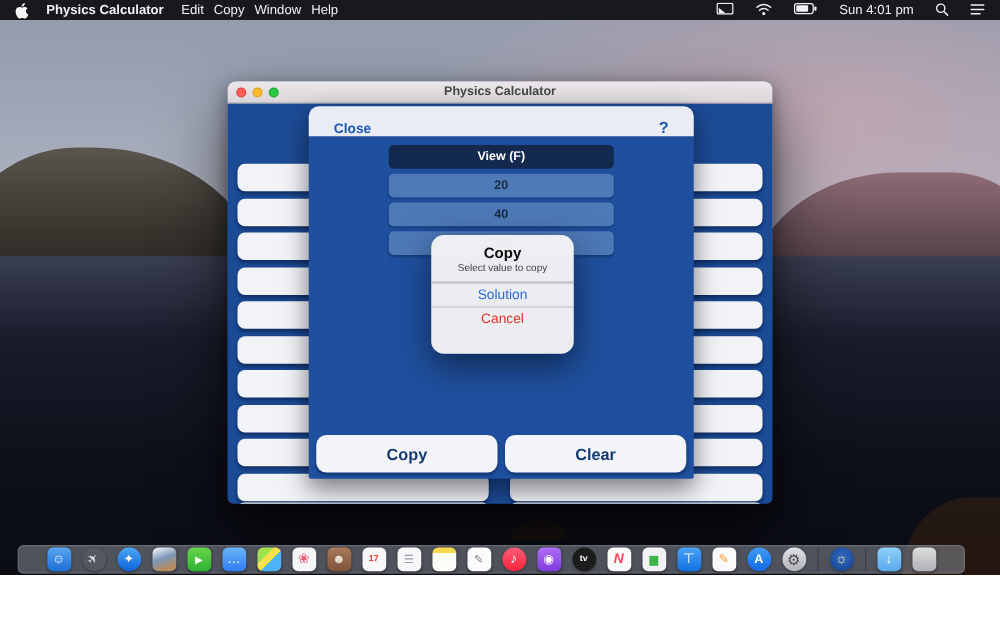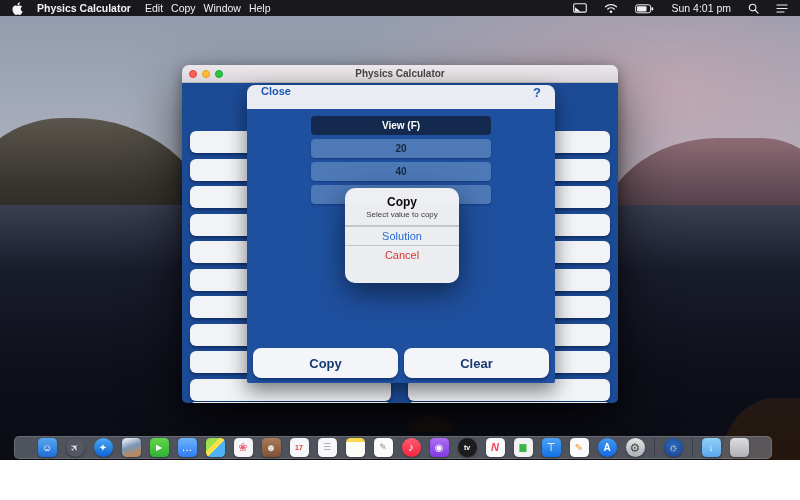--- a/index.html
+++ b/index.html
@@ -23,21 +23,21 @@
   .rocks-br { position:absolute; left:722px; top:398px; width:90px; height:102px;
     background:linear-gradient(180deg,#33201498,#241509); border-radius:60% 0 0 0; }
   .islet { position:absolute; left:408px; top:416px; width:46px; height:16px;
     background:#17120f; border-radius:50% 50% 20% 20%/90% 90% 10% 10%; opacity:.85; }
 
   
   #menubar { position:absolute; left:0; top:0; width:800px; height:16px; z-index:30;
     background:rgba(21,21,24,.97); display:flex; align-items:center; color:#f2f2f4;
     font-size:10.5px; padding:0 12px; }
   #menubar .left { display:flex; align-items:center; gap:14px; }
-  #menubar .right { margin-left:auto; display:flex; align-items:flex-end; gap:17px; }
+  #menubar .right { margin-left:auto; display:flex; align-items:flex-start; gap:17px; }
   .menu-item { cursor:default; }
   .menu-app { font-weight:bold; }
   .mb-icon { display:flex; align-items:center; }
 
   
   #app-window { position:absolute; left:182px; top:65px; width:436px; height:338px; z-index:2;
     border-radius:7px 7px 5px 5px; box-shadow:0 24px 55px rgba(0,0,0,.6), 0 4px 14px rgba(0,0,0,.4); }
   #titlebar { position:absolute; left:0; top:0; width:100%; height:18px;
     background:linear-gradient(180deg,#ebe7ea,#d9d5d8); border-radius:7px 7px 0 0;
     border-bottom:1px solid #b9b5b8; display:flex; align-items:center; }
@@ -50,22 +50,22 @@
   #window-body { position:absolute; left:0; top:18px; width:436px; height:320px;
     background:#1c4b96; border-radius:0 0 5px 5px; overflow:hidden; }
   .bg-pill { position:absolute; background:#f1f3f6; border-radius:6px;
     box-shadow:0 2px 3px rgba(0,10,40,.45); }
 
   
   #sheet { position:absolute; left:247px; top:85px; width:308px; height:298px; z-index:4;
     background:#1f509f; border-radius:8px 8px 2px 2px;
     box-shadow:0 8px 20px rgba(0,0,10,.5); }
   #sheet-header { position:absolute; left:0; top:0; width:308px; height:24px;
-    background:#e9ecf2; border-radius:8px 8px 0 0; display:flex; align-items:flex-start;
-    padding:0 14px; }
+    background:#e9ecf2; border-radius:8px 8px 0 0; display:flex; align-items:flex-end;
+    padding:0 20px; }
   #sheet-close { color:#1b57b5; font-weight:bold; font-size:11px; cursor:default; }
   #sheet-title { position:absolute; left:0; width:100%; text-align:center; font-size:11px;
     font-weight:bold; color:#1d1d1f; pointer-events:none; }
   #sheet-help { margin-left:auto; color:#1b57b5; font-weight:bold; font-size:13px; }
   #field-header { position:absolute; left:64px; top:31px; width:180px; height:19px;
     background:#13294e; border-radius:4px; color:#fff; font-size:10px; font-weight:600;
     display:flex; align-items:center; justify-content:center; }
   #sheet-values { position:absolute; left:64px; top:54px; width:180px; }
   .value-pill { height:19px; margin-bottom:4px; background:#4d79b7; border-radius:4px;
     color:#16293f; font-size:10px; font-weight:600;

